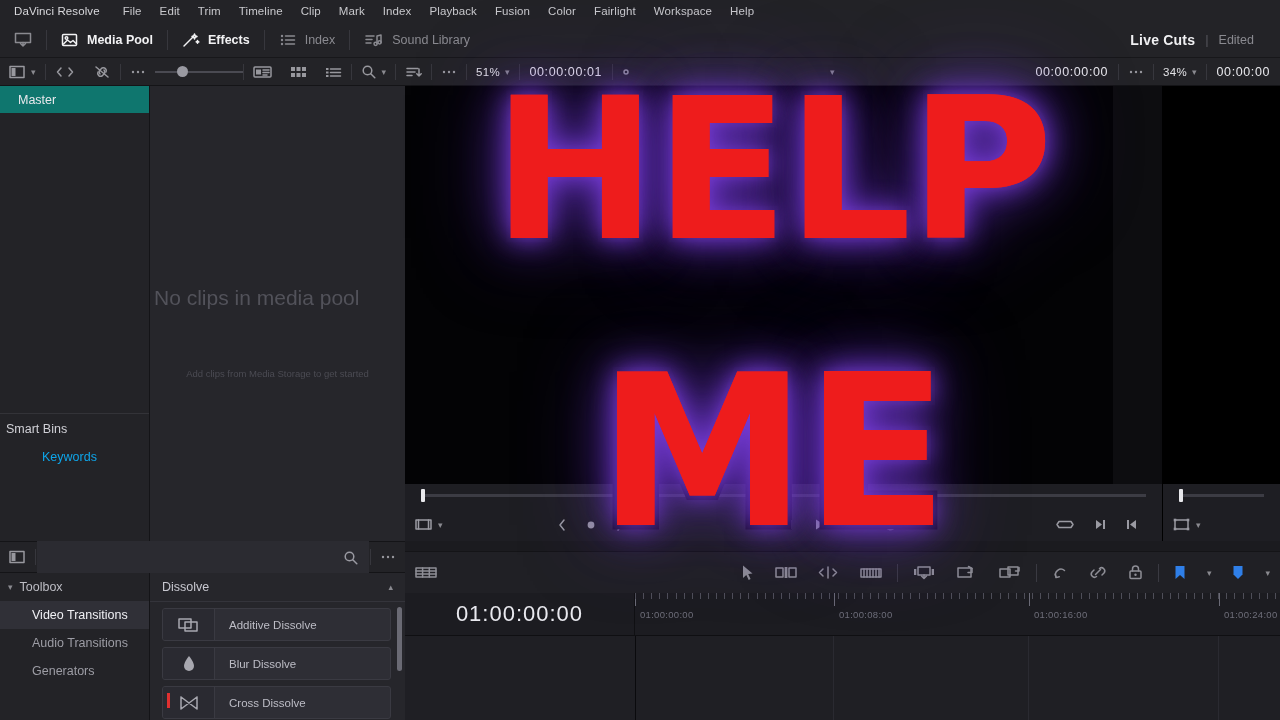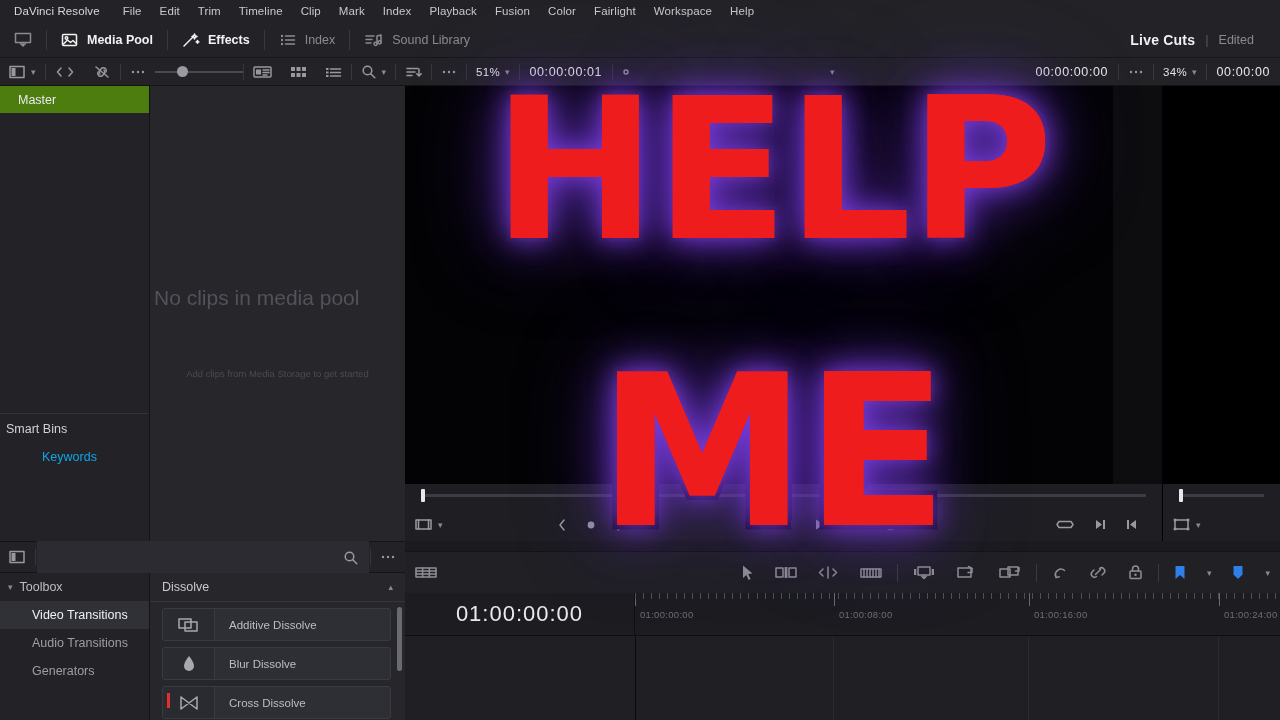--- a/index.html
+++ b/index.html
@@ -70,21 +70,21 @@
 
   
   .bins {
     position: absolute; left: 0; top: 86px; width: 150px; height: 455px;
     background: #232327; border-right: 1px solid #141417;
   }
   .bin-row {
     height: 27px; display: flex; align-items: center; padding-left: 18px;
     font-size: 12.5px; color: #c6c6cc;
   }
-  .bin-row.sel { background: #4d7c0f; color: #e8e8ec; }
+  .bin-row.sel { background: #0f766e; color: #e8e8ec; }
   .bins-mid { height: 300px; }
   .bin-head {
     height: 30px; display: flex; align-items: center; padding-left: 6px;
     font-size: 12.5px; color: #d0d0d6; border-top: 1px solid #333338;
   }
   .bin-sub { padding-left: 42px; color: #0ea5e9; }
 
   
   .pool {
     position: absolute; left: 150px; top: 86px; width: 255px; height: 455px;

